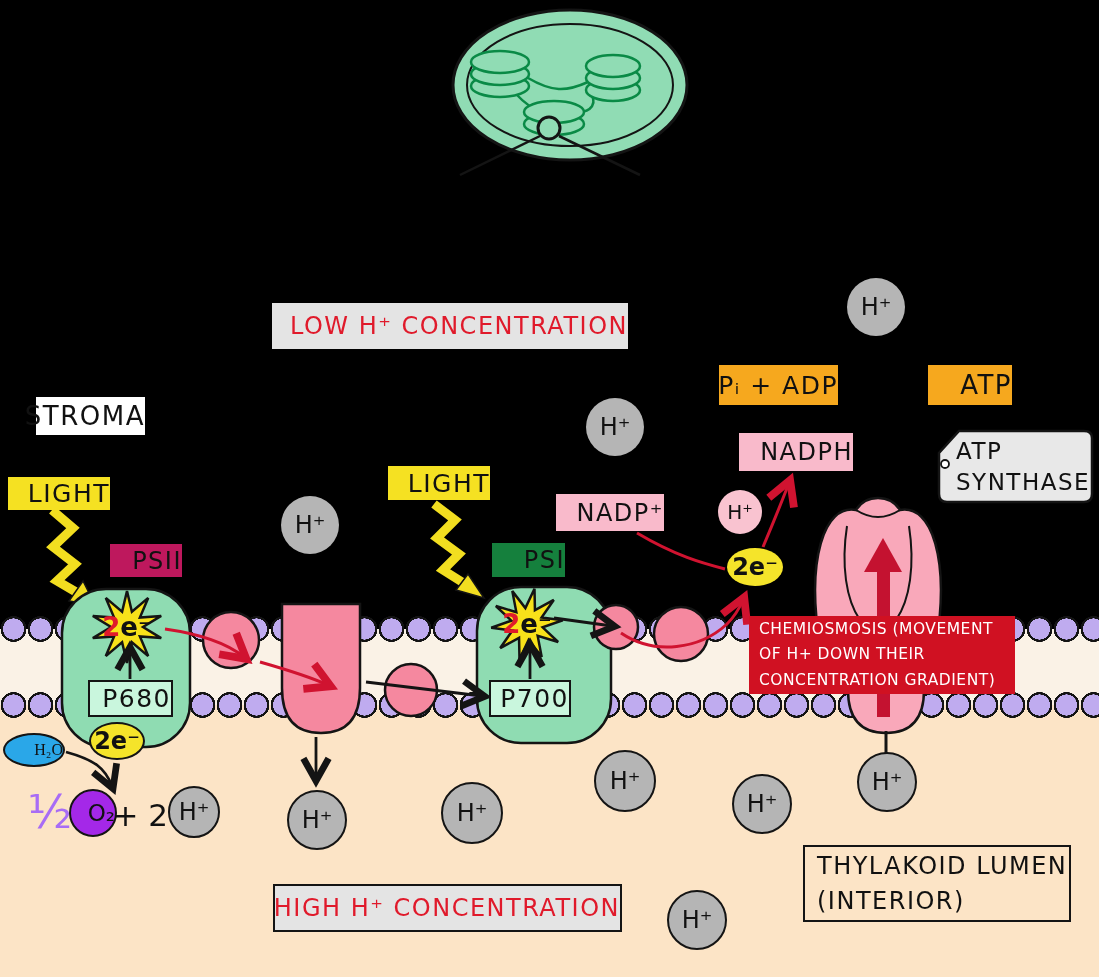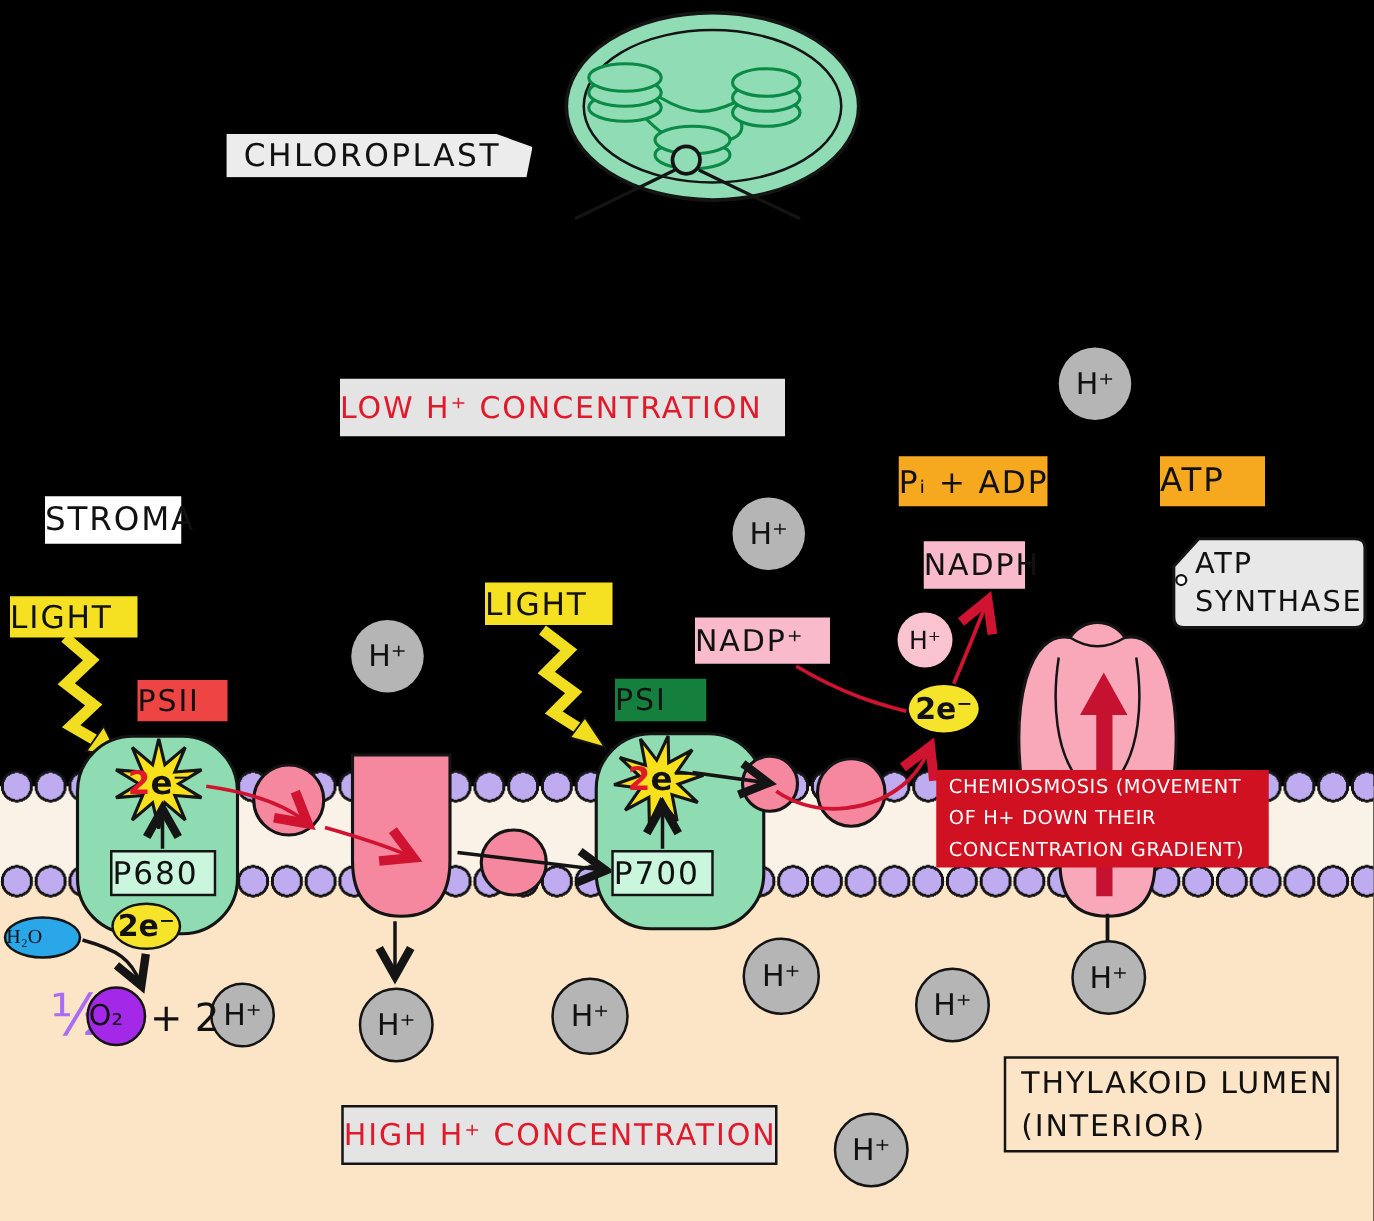--- a/index.html
+++ b/index.html
@@ -6,21 +6,21 @@
   .stage{position:relative;width:1099px;height:977px;background:#000;overflow:hidden;
          font-family:"DejaVu Sans","Liberation Sans",sans-serif;color:#111;}
   .band{position:absolute;left:0;width:1099px;}
   .band-cream{top:629px;height:76px;background:#faf2e6;z-index:0;}
   .band-peach{top:705px;height:272px;background:#fce4c6;z-index:0;}
   .mem-row{position:absolute;left:0;width:1099px;height:28px;z-index:1;
     background-image:radial-gradient(circle 13px at 13.5px 14px,#bfabef 0 10.5px,#141414 10.6px 12.8px,transparent 13px);
     background-size:27px 28px;background-repeat:repeat-x;}
   .mem-top{top:615px;} .mem-bot{top:691px;}
   svg.overlay{position:absolute;left:0;top:0;z-index:2;}
-  .lbl{position:absolute;z-index:3;display:flex;align-items:center;justify-content:flex-start;
+  .lbl{position:absolute;z-index:3;display:flex;align-items:center;justify-content:flex-end;
        letter-spacing:1.5px;white-space:nowrap;}
   .ion{position:absolute;z-index:4;border-radius:50%;display:flex;align-items:center;justify-content:center;
        background:#b5b5b5;font-size:24px;}
   .ion-border{border:2.5px solid #141414;}
   .ion-pink{background:#f9c3d0;font-size:20px;}
   .etext{position:absolute;z-index:4;display:flex;align-items:center;justify-content:center;
          font-size:26px;font-weight:600;letter-spacing:0;}
   .eellipse{position:absolute;z-index:4;border-radius:50%;display:flex;align-items:center;justify-content:center;
             background:#f5e42a;font-size:24px;font-weight:600;}
   .red{color:#e01a2b;}
@@ -115,38 +115,34 @@
 
     <path d="M165,629 C200,634 228,644 244,657" fill="none" stroke="#d01330" stroke-width="3" marker-end="url(#mkr)"></path>
     <path d="M260,662 C288,670 310,677 328,685" fill="none" stroke="#d01330" stroke-width="3" marker-end="url(#mkr)"></path>
     <path d="M621,633 C655,656 700,649 727,624 C735,616 740,607 743,600" fill="none" stroke="#d01330" stroke-width="3" marker-end="url(#mkr)"></path>
     <path d="M637,533 C676,556 702,563 725,569" fill="none" stroke="#d01330" stroke-width="3"></path>
     <path d="M763,547 C774,521 782,501 789,483" fill="none" stroke="#d01330" stroke-width="3" marker-end="url(#mkr)"></path>
 
     <path d="M66,752 C95,760 105,768 112,786" fill="none" stroke="#141414" stroke-width="2.8" marker-end="url(#mkb)"></path>
   </svg>
 
-  <div class="lbl tagtext" style="left:181px;top:107px;width:231px;height:35px;background:#ececec;font-size:25px;
-              clip-path:polygon(0 0,88% 0,100% 30%,98% 100%,0 100%);justify-content:flex-start;padding-left:14px;">
-    <span>CHLOROPLAST</span>
-  </div>
 
   <div class="lbl" style="left:272px;top:303px;width:356px;height:46px;background:#e4e4e4;color:#e01a2b;font-size:24px;">
     <span>LOW  H⁺  CONCENTRATION</span>
   </div>
 
   <div class="lbl" style="left:36px;top:397px;width:109px;height:38px;background:#ffffff;font-size:26px;">
     <span>STROMA</span>
   </div>
 
   <div class="lbl" style="left:8px;top:477px;width:102px;height:33px;background:#f5e122;font-size:25px;">
     <span>LIGHT</span>
   </div>
 
-  <div class="lbl" style="left:110px;top:544px;width:72px;height:33px;background:#ef4444;font-size:24px;">
+  <div class="lbl" style="left:110px;top:544px;width:72px;height:33px;background:#be185d;font-size:24px;">
     <span>PSII</span>
   </div>
 
   <div class="lbl" style="left:388px;top:466px;width:102px;height:34px;background:#f5e122;font-size:25px;">
     <span>LIGHT</span>
   </div>
 
   <div class="lbl" style="left:492px;top:543px;width:73px;height:34px;background:#15803d;font-size:24px;">
     <span>PSI</span>
   </div>
@@ -157,21 +153,21 @@
   </div>
 
   <div class="lbl" style="left:719px;top:365px;width:119px;height:40px;background:#f6a81e;font-size:25px;">
     <span>Pᵢ + ADP</span>
   </div>
 
   <div class="lbl" style="left:928px;top:365px;width:84px;height:40px;background:#f6a81e;font-size:26px;">
     <span>ATP</span>
   </div>
 
-  <div class="lbl" style="left:739px;top:433px;width:81px;height:38px;background:#f9bacb;font-size:24px;">
+  <div class="lbl" style="left:739px;top:433px;width:114px;height:38px;background:#f9bacb;font-size:24px;">
     <span>NADPH</span>
   </div>
 
   <div class="lbl" style="left:956px;top:435px;width:132px;height:64px;background:transparent;font-size:23px;
               flex-direction:column;align-items:flex-start;justify-content:center;line-height:1.35;">
     <span>ATP</span>
     <span>SYNTHASE</span>
   </div>
 
   <div class="lbl" style="left:749px;top:616px;width:266px;height:78px;background:#d01122;color:#fff;font-size:15.5px;

